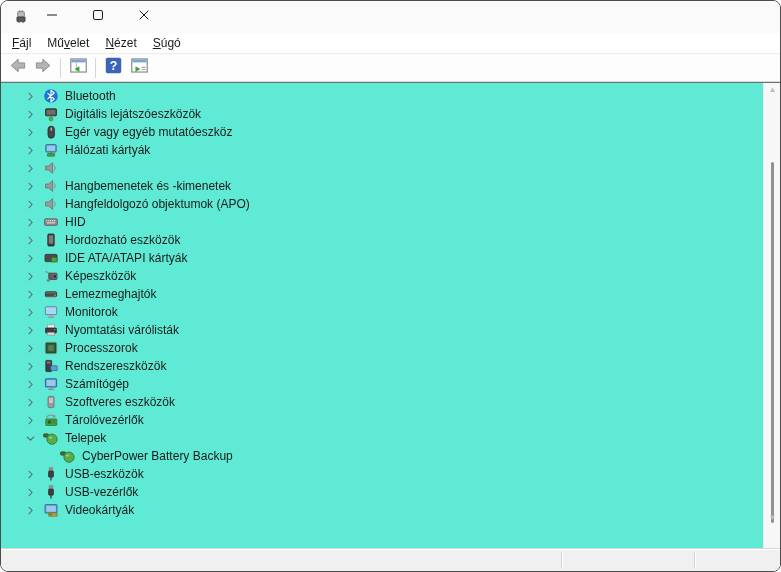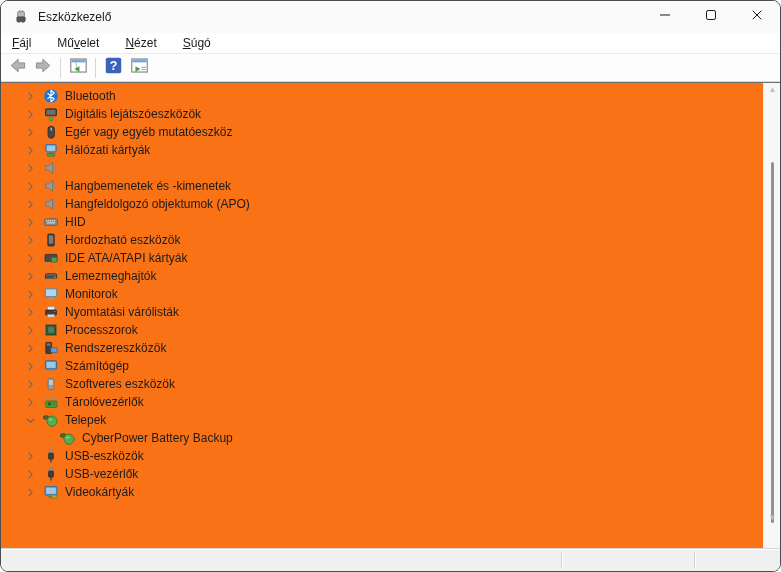--- a/index.html
+++ b/index.html
@@ -8,31 +8,31 @@
           background:#fff;display:flex;flex-direction:column;position:relative;}
   
   .titlebar{height:32px;background:#fafafa;display:flex;align-items:center;flex:0 0 auto;}
   .titlebar .app-icon{width:16px;height:16px;margin-left:12px;flex:0 0 auto;}
   .titlebar .title{font-size:12px;color:#1b1b1b;margin-left:9px;flex:1 1 auto;white-space:nowrap;}
   .win-controls{display:flex;height:100%;flex:0 0 auto;}
   .win-btn{width:46px;height:100%;display:flex;align-items:center;justify-content:center;cursor:default;}
   .win-btn svg{width:16px;height:16px;}
   
   .menubar{height:21px;background:#fff;display:flex;align-items:center;padding-left:3px;
-           border-bottom:1px solid #ececec;flex:0 0 auto;gap:10px;}
+           border-bottom:1px solid #ececec;flex:0 0 auto;}
   .menu-item{font-size:12px;color:#1b1b1b;padding:2px 8px;white-space:nowrap;}
   .menu-item u{text-decoration:underline;}
   
   .toolbar{height:28px;background:#fdfdfd;display:flex;align-items:center;padding-left:3px;
            border-bottom:1px solid #d9d9d9;flex:0 0 auto;}
   .tb-btn{width:24px;height:24px;display:flex;align-items:center;justify-content:center;margin:0 1px;}
   .tb-btn svg{width:19px;height:19px;}
   .tb-sep{width:1px;height:20px;background:#d6d6d6;margin:0 4px;}
   
-  .content{flex:1 1 auto;position:relative;background:#f97316;border-top:1px solid #6f6f6f;overflow:hidden;padding-left:36px;}
+  .content{flex:1 1 auto;position:relative;background:#5eead4;border-top:1px solid #6f6f6f;overflow:hidden;padding-left:36px;}
   .tree{position:absolute;left:0;top:0;right:17px;bottom:0;padding-top:4px;overflow:hidden;}
   .tree-row{height:18px;display:flex;align-items:center;padding-left:22px;white-space:nowrap;}
   .tree-row.child{padding-left:39px;}
   .tw-chevron{width:14px;height:14px;flex:0 0 auto;display:flex;align-items:center;justify-content:center;}
   .tw-chevron svg{width:13px;height:13px;}
   .tw-icon{width:16px;height:16px;flex:0 0 auto;margin-left:6px;}
   .tw-icon svg{width:16px;height:16px;}
   .tw-label{font-size:12px;color:#1b1b1b;margin-left:6px;}
   
   .vscroll{position:absolute;top:0;right:0;bottom:0;width:17px;background:#f7f7f7;border-left:1px solid #ededed;}
@@ -52,21 +52,20 @@
 
   <div class="titlebar">
     <span class="app-icon" id="app-icon"><svg viewBox="0 0 16 16" xmlns="http://www.w3.org/2000/svg">
           <rect x="4.6" y="2.6" width="6.8" height="5.4" rx="0.8" fill="#b9b9b9" stroke="#7d7d7d" stroke-width="0.8"></rect>
           <rect x="6.1" y="1.2" width="1.2" height="2" fill="#8a8a8a"></rect>
           <rect x="8.7" y="1.2" width="1.2" height="2" fill="#8a8a8a"></rect>
           <rect x="3.9" y="8" width="8.2" height="4.6" rx="0.6" fill="#575757" stroke="#333" stroke-width="0.7"></rect>
           <line x1="6" y1="12.6" x2="6" y2="14" stroke="#4a4a4a" stroke-width="1"></line>
           <line x1="10" y1="12.6" x2="10" y2="14" stroke="#4a4a4a" stroke-width="1"></line>
         </svg></span>
-    <span class="title">Eszközkezelő</span>
     <div class="win-controls" id="win-controls">
         <div class="win-btn">
           <span><svg viewBox="0 0 16 16" xmlns="http://www.w3.org/2000/svg">
               <line x1="3" y1="8" x2="13" y2="8" stroke="#1a1a1a" stroke-width="1"></line>
             </svg></span>
         </div>
         <div class="win-btn">
           <span><svg viewBox="0 0 16 16" xmlns="http://www.w3.org/2000/svg">
               <rect x="3.5" y="3.5" width="9" height="9" rx="1.6" fill="none" stroke="#1a1a1a" stroke-width="1"></rect>
             </svg></span>
@@ -253,20 +252,34 @@
           <span class="tw-icon"><svg viewBox="0 0 16 16" xmlns="http://www.w3.org/2000/svg">
               <rect x="2" y="4.4" width="12" height="7.2" rx="0.8" fill="#4a4a4a" stroke="#2c2c2c" stroke-width="0.8"></rect>
               <rect x="8.6" y="7.4" width="5.4" height="4.6" fill="#4da243" stroke="#2f7030" stroke-width="0.7"></rect>
               <g stroke="#9a9a9a" stroke-width="0.7">
                 <line x1="3.4" y1="11.6" x2="3.4" y2="13"></line>
                 <line x1="5" y1="11.6" x2="5" y2="13"></line>
                 <line x1="6.6" y1="11.6" x2="6.6" y2="13"></line>
               </g>
             </svg></span>
           <span class="tw-label">IDE ATA/ATAPI kártyák</span>
+        </div>
+        <div class="tree-row">
+          <span class="tw-chevron">
+            <svg viewBox="0 0 16 16" xmlns="http://www.w3.org/2000/svg">
+              <path d="M6.2 4 L10 8 L6.2 12" stroke="#5f5f5f" stroke-width="1.3" fill="none" stroke-linecap="round" stroke-linejoin="round"></path>
+            </svg>
+          </span>
+          <span class="tw-icon"><svg viewBox="0 0 16 16" xmlns="http://www.w3.org/2000/svg">
+              <path d="M2.4 3.4 L7.2 5.6" stroke="#8f8f8f" stroke-width="1.2"></path>
+              <rect x="5.8" y="5.2" width="8.2" height="6.2" rx="0.8" fill="#5f5f5f" stroke="#3a3a3a" stroke-width="0.8"></rect>
+              <circle cx="11.9" cy="8.3" r="2" fill="#2e2e2e" stroke="#9a9a9a" stroke-width="0.6"></circle>
+              <rect x="3.8" y="11.4" width="3.2" height="2" fill="#7a7a7a"></rect>
+            </svg></span>
+          <span class="tw-label">Képeszközök</span>
         </div>
         <div class="tree-row">
           <span class="tw-chevron">
             <svg viewBox="0 0 16 16" xmlns="http://www.w3.org/2000/svg">
               <path d="M6.2 4 L10 8 L6.2 12" stroke="#5f5f5f" stroke-width="1.3" fill="none" stroke-linecap="round" stroke-linejoin="round"></path>
             </svg>
           </span>
           <span class="tw-icon"><svg viewBox="0 0 16 16" xmlns="http://www.w3.org/2000/svg">
               <rect x="2.4" y="5.8" width="11.2" height="4.8" rx="0.8" fill="#4a4a4a" stroke="#2a2a2a" stroke-width="0.8"></rect>
               <rect x="2.8" y="6.2" width="10.4" height="1.2" fill="#6e6e6e"></rect>

